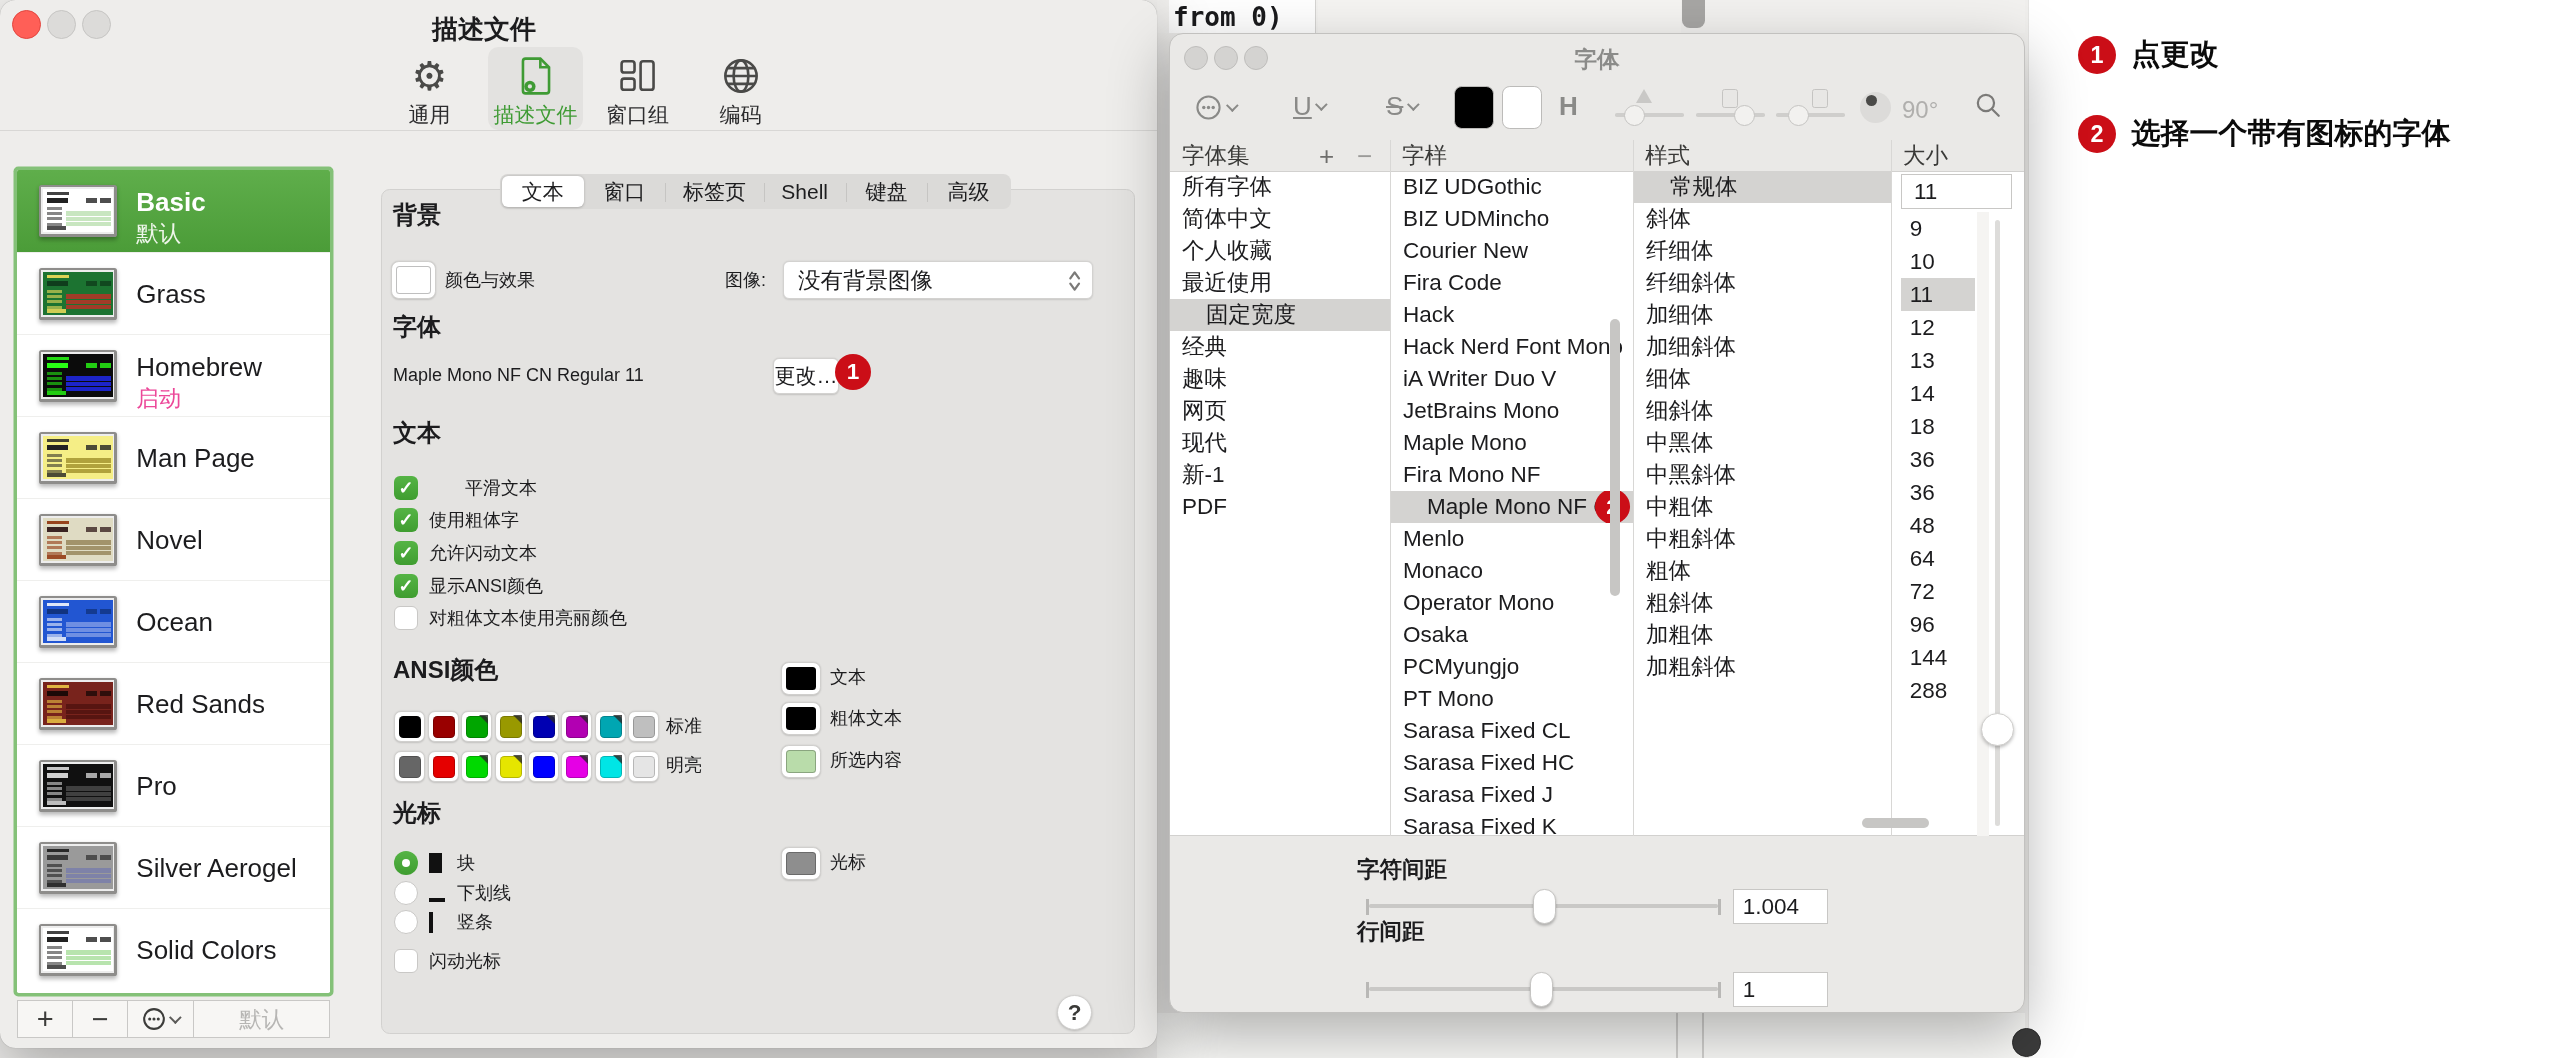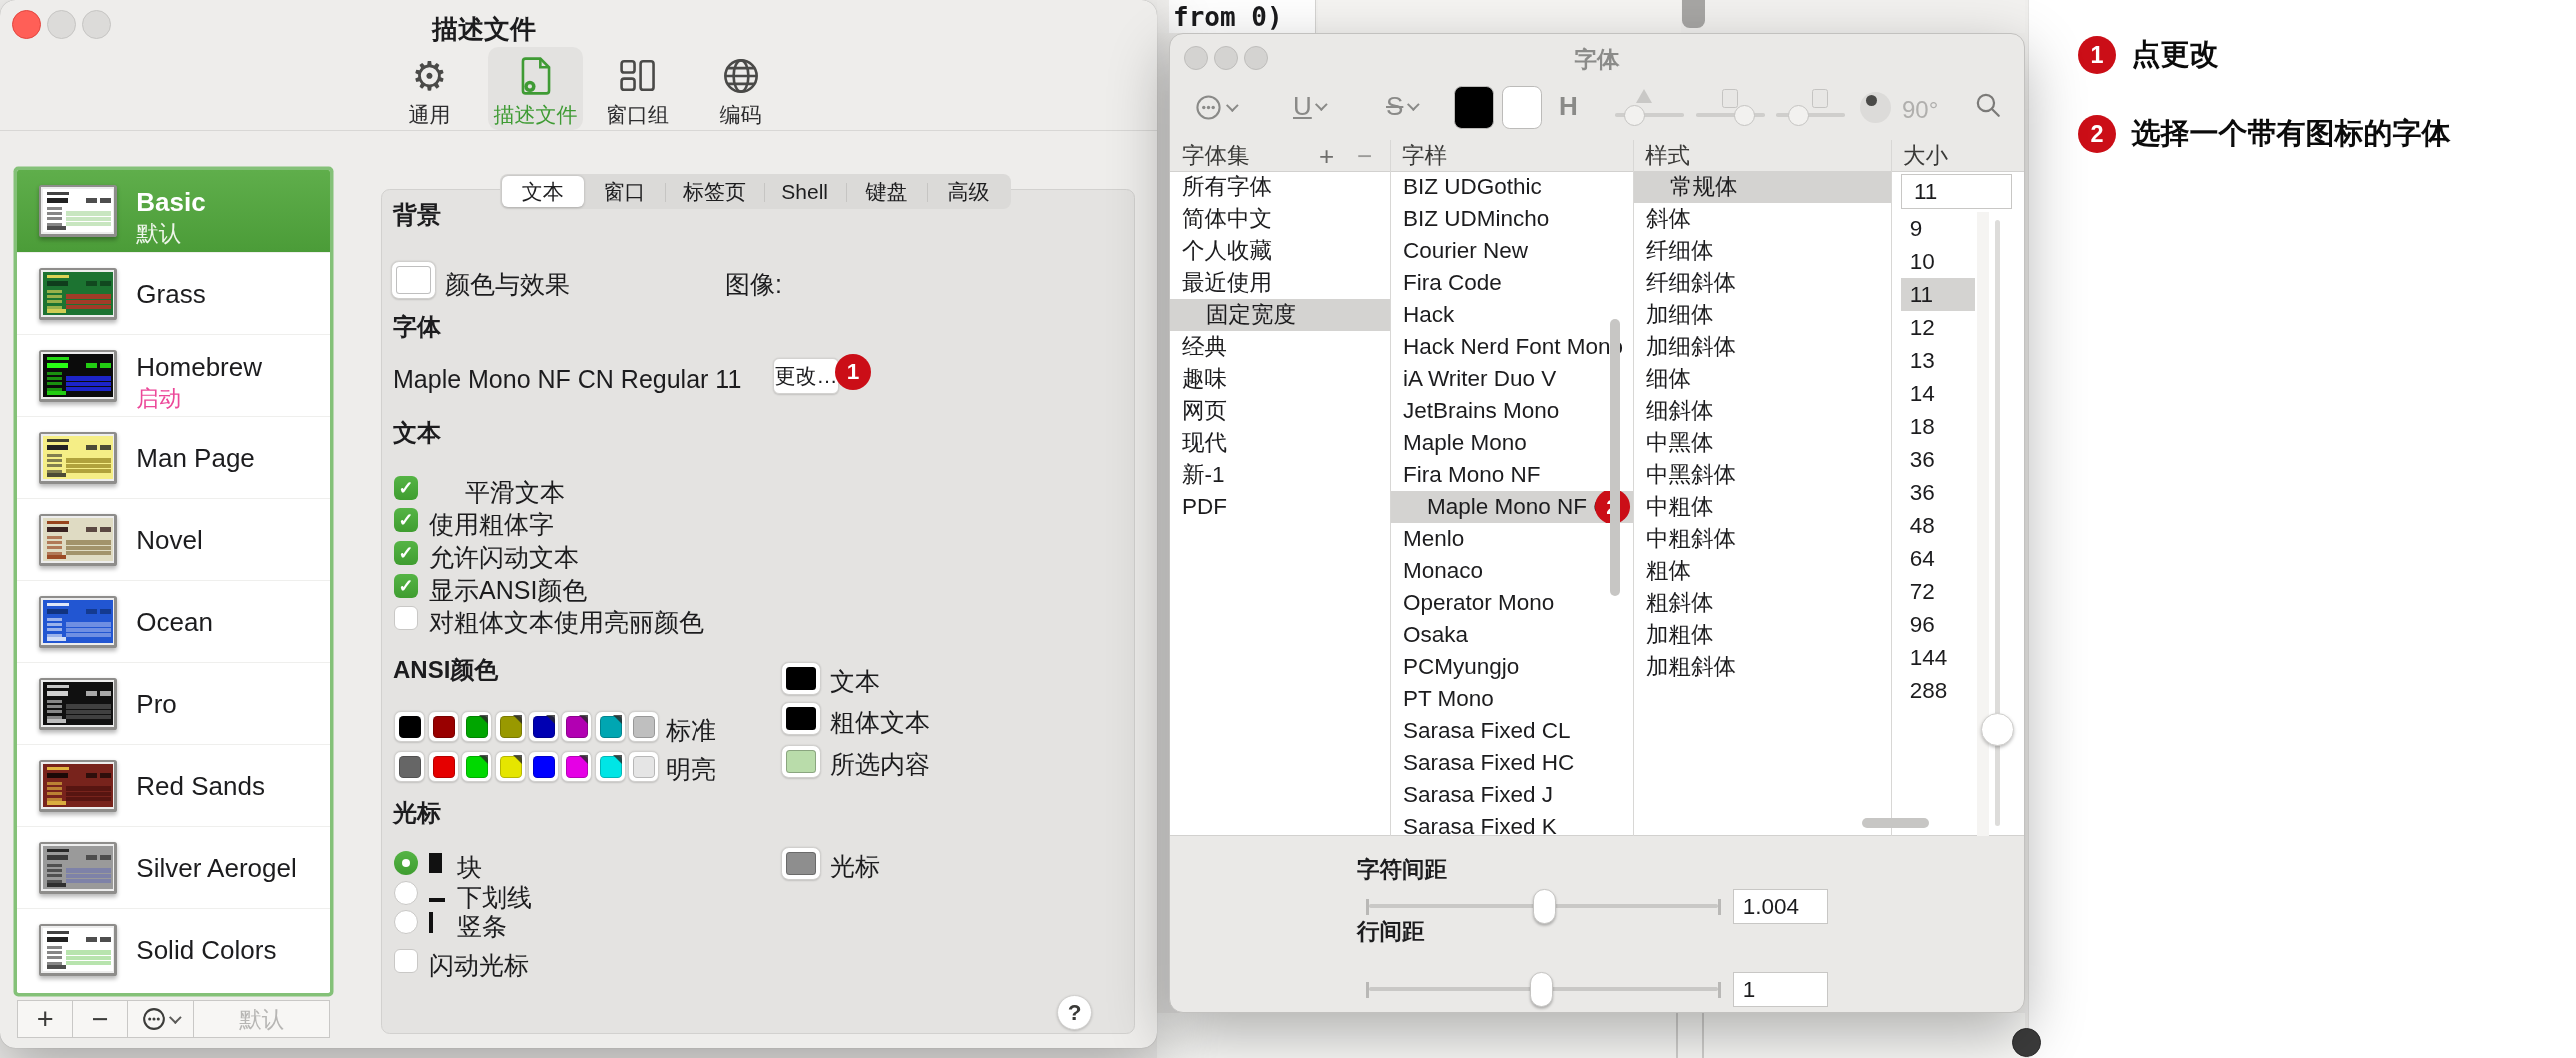--- a/index.html
+++ b/index.html
@@ -76,21 +76,21 @@
 
   
   .content-panel { left:381px; top:189px; width:754px; height:845px; background:#e4e3e1; border:0.9px solid #d2d1cf; border-radius:8.7px; }
   .tabs { left:500px; top:174px; width:511px; height:35px; background:#dbdad8; border-radius:7.8px; display:flex; padding:1.7px; }
   .seg { flex:1; display:flex; align-items:center; justify-content:center; font-size:21px; color:#1d1d1f; position:relative; white-space:nowrap; }
   .seg.wide { flex:1.2; }
   .seg.sel { background:#fff; border-radius:6px; box-shadow:0 0.9px 2.6px rgba(0,0,0,.22); }
   .seg:nth-child(n+3):not(.sel)::before { content:""; position:absolute; left:0; top:7.8px; width:0.9px; height:19px; background:#c6c5c3; }
 
   .heading { position:absolute; font-size:24px; font-weight:bold; color:#1c1c1e; white-space:nowrap; }
-  .lbl { position:absolute; font-size:25px; color:#1c1c1e; white-space:nowrap; }
+  .lbl { position:absolute; font-size:18px; color:#1c1c1e; white-space:nowrap; }
   .well { position:absolute; background:#fff; border:0.9px solid #d0cfcd; border-radius:7.8px; box-shadow:0 0.9px 1.7px rgba(0,0,0,.15); }
   .well > i { position:absolute; left:4.3px; top:4.3px; right:4.3px; bottom:4.3px; border-radius:3.5px; border:0.9px solid rgba(0,0,0,.25); }
 
   .dropdown { position:absolute; left:783px; top:261px; width:310px; height:38px; background:#fff; border:0.9px solid #d3d2d0; border-radius:6px; box-shadow:0 0.9px 1.7px rgba(0,0,0,.12); display:flex; align-items:center; }
   .dropdown .dd-text { font-size:22.5px; margin-left:14px; }
   .dd-chev { position:absolute; right:8.7px; top:6px; }
 
   .btn { position:absolute; background:#fff; border:0.9px solid #d3d2d0; border-radius:6px; box-shadow:0 0.9px 1.7px rgba(0,0,0,.15); display:flex; align-items:center; justify-content:center; font-size:21px; color:#1c1c1e; }
   .mini-badge { position:absolute; width:36px; height:36px; border-radius:50%; background:#cb0e17; color:#fff; font-weight:bold; font-size:22.5px; display:flex; align-items:center; justify-content:center; }
 
@@ -351,58 +351,58 @@
                 <i class="t-h t-h3"></i>
                 <i class="t-p"></i>
               </div>
             </div>
           </div>
           <div class="p-name">Ocean</div>
         </div>
         <div class="profile-row">
           <div class="thumb">
             <div class="t-mid">
+              <div class="t-in" style="--tb: #78231c; --tx: #f3cf49; --hl: #571511; --chip: #1c0907;">
+                <i class="t-title"></i>
+                <i class="t-chip"></i>
+                <i class="t-c2"></i>
+                <i class="t-c3"></i>
+                <i class="t-l t-l1"></i>
+                <i class="t-l t-l2"></i>
+                <i class="t-l t-l3"></i>
+                <i class="t-l t-l4"></i>
+                <i class="t-h t-h1"></i>
+                <i class="t-h t-h2"></i>
+                <i class="t-h t-h3"></i>
+                <i class="t-p"></i>
+              </div>
+            </div>
+          </div>
+          <div class="p-name">Red Sands</div>
+        </div>
+        <div class="profile-row">
+          <div class="thumb">
+            <div class="t-mid">
               <div class="t-in" style="--tb: #101010; --tx: #e8e8e8; --hl: #404040; --chip: #d0d0d0;">
                 <i class="t-title"></i>
                 <i class="t-chip"></i>
                 <i class="t-c2"></i>
                 <i class="t-c3"></i>
                 <i class="t-l t-l1"></i>
                 <i class="t-l t-l2"></i>
                 <i class="t-l t-l3"></i>
                 <i class="t-l t-l4"></i>
                 <i class="t-h t-h1"></i>
                 <i class="t-h t-h2"></i>
                 <i class="t-h t-h3"></i>
                 <i class="t-p"></i>
               </div>
             </div>
           </div>
           <div class="p-name">Pro</div>
-        </div>
-        <div class="profile-row">
-          <div class="thumb">
-            <div class="t-mid">
-              <div class="t-in" style="--tb: #78231c; --tx: #f3cf49; --hl: #571511; --chip: #1c0907;">
-                <i class="t-title"></i>
-                <i class="t-chip"></i>
-                <i class="t-c2"></i>
-                <i class="t-c3"></i>
-                <i class="t-l t-l1"></i>
-                <i class="t-l t-l2"></i>
-                <i class="t-l t-l3"></i>
-                <i class="t-l t-l4"></i>
-                <i class="t-h t-h1"></i>
-                <i class="t-h t-h2"></i>
-                <i class="t-h t-h3"></i>
-                <i class="t-p"></i>
-              </div>
-            </div>
-          </div>
-          <div class="p-name">Red Sands</div>
         </div>
         <div class="profile-row">
           <div class="thumb">
             <div class="t-mid">
               <div class="t-in" style="--tb: #9a9a9a; --tx: #141414; --hl: #7e82a8; --chip: #3a3a3a;">
                 <i class="t-title"></i>
                 <i class="t-chip"></i>
                 <i class="t-c2"></i>
                 <i class="t-c3"></i>
                 <i class="t-l t-l1"></i>
@@ -467,20 +467,29 @@
         <div class="seg">键盘</div>
         <div class="seg">高级</div>
       </div>
 
     <div class="heading" style="left:393px; top:199px;">背景</div>
     <div class="well" style="left:391px; top:261px; width:45px; height:38px;">
         <i id="bg-colorwell" style="background: rgb(255, 255, 255);"></i>
       </div>
     <div class="lbl" style="left:445px; top:268px;">颜色与效果</div>
     <div class="lbl" style="left:725px; top:268px;">图像:</div>
+    <div class="dropdown">
+      <span class="dd-text">没有背景图像</span>
+      <span class="dd-chev">
+        <svg width="17.3" height="26" viewBox="0 0 20 30">
+          <path d="M5 12 L10 5 L15 12" fill="none" stroke="#7b7a78" stroke-width="2.6" stroke-linecap="round" stroke-linejoin="round"></path>
+          <path d="M5 18 L10 25 L15 18" fill="none" stroke="#7b7a78" stroke-width="2.6" stroke-linecap="round" stroke-linejoin="round"></path>
+        </svg>
+      </span>
+    </div>
 
     <div class="heading" style="left:393px; top:311px;">字体</div>
     <div class="lbl" style="left:393px; top:365px;">Maple Mono NF CN Regular 11</div>
     <div class="btn" style="left:773px; top:358px; width:66px; height:36px;">更改…</div>
     <div class="mini-badge" style="left:835px; top:354px;">1</div>
 
     <div class="heading" style="left:393px; top:417px;">文本</div>
     <div id="text-checkboxes">
         <div class="cb on" style="left: 394px; top: 476px;">✓</div>
         <div class="lbl" style="left: 425px; top: 476px; margin-left: 40px;">平滑文本</div>

